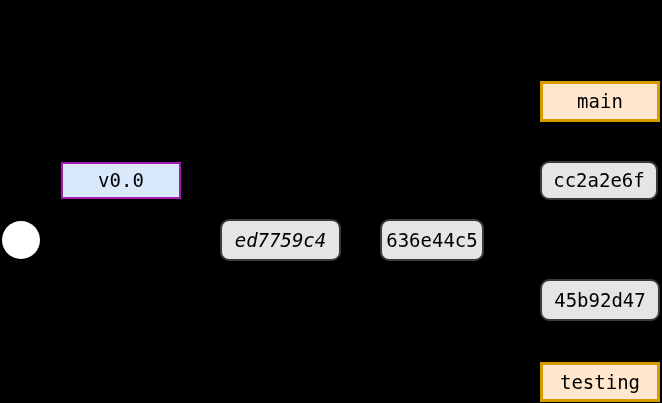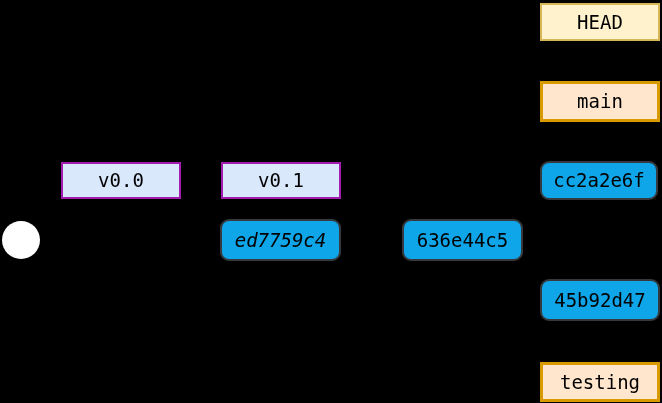--- a/index.html
+++ b/index.html
@@ -36,27 +36,27 @@
   
   .tag {
     background: #dae8fc;
     border: 2px solid #a21caf;
     width: 120px; height: 37px;
   }
   .tag-v00 { left: 61px;  top: 162px; }
   .tag-v01 { left: 221px; top: 162px; }
   
   .commit {
-    background: #0ea5e9;
+    background: #e5e5e5;
     border: 2px solid #36393d;
     border-radius: 9px;
   }
   .commit-1 { left: 60px;  top: 219px; width: 121px; height: 42px; }
   .commit-2 { left: 220px; top: 219px; width: 121px; height: 42px; font-style: italic; }
-  .commit-3 { left: 380px; top: 219px; width: 121px; height: 42px; margin-left: 22px; }
+  .commit-3 { left: 380px; top: 219px; width: 104px; height: 42px; }
   .commit-4 { left: 540px; top: 161px; width: 118px; height: 39px; }
   .commit-5 { left: 540px; top: 279px; width: 120px; height: 42px; }
   
   .head-ref {
     left: 540px; top: 3px;
     width: 120px; height: 38px;
     background: #fff2cc;
     border: 2px solid #d6b656;
   }
   
@@ -69,30 +69,28 @@
 </style>
 </head>
 <body>
 
 <div class="canvas">
 
   <div class="node start-circle"></div>
 
   <div class="node tag tag-v00">v0.0</div>
 
-  <div class="node tag tag-v01">v0.1</div>
 
 
   <div class="node commit commit-2">ed7759c4</div>
 
   <div class="node commit commit-3">636e44c5</div>
 
   <div class="node commit commit-4">cc2a2e6f</div>
 
   <div class="node commit commit-5">45b92d47</div>
 
-  <div class="node head-ref">HEAD</div>
 
   <div class="node branch branch-main">main</div>
 
   <div class="node branch branch-testing">testing</div>
 
 </div>
 
 </body></html>

